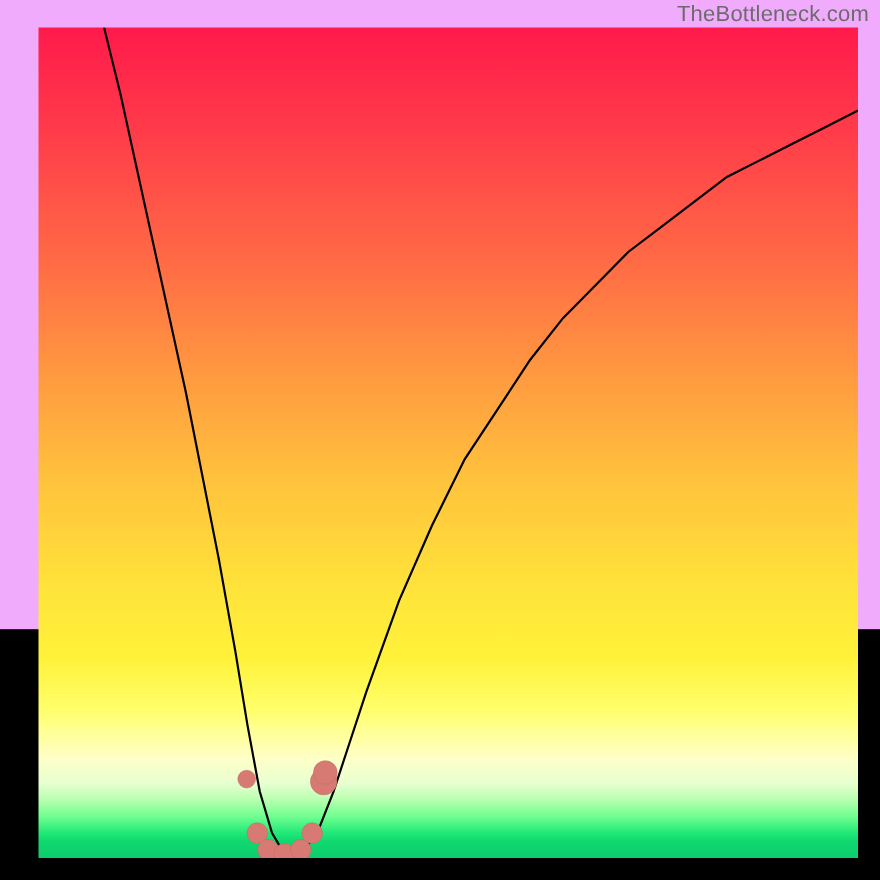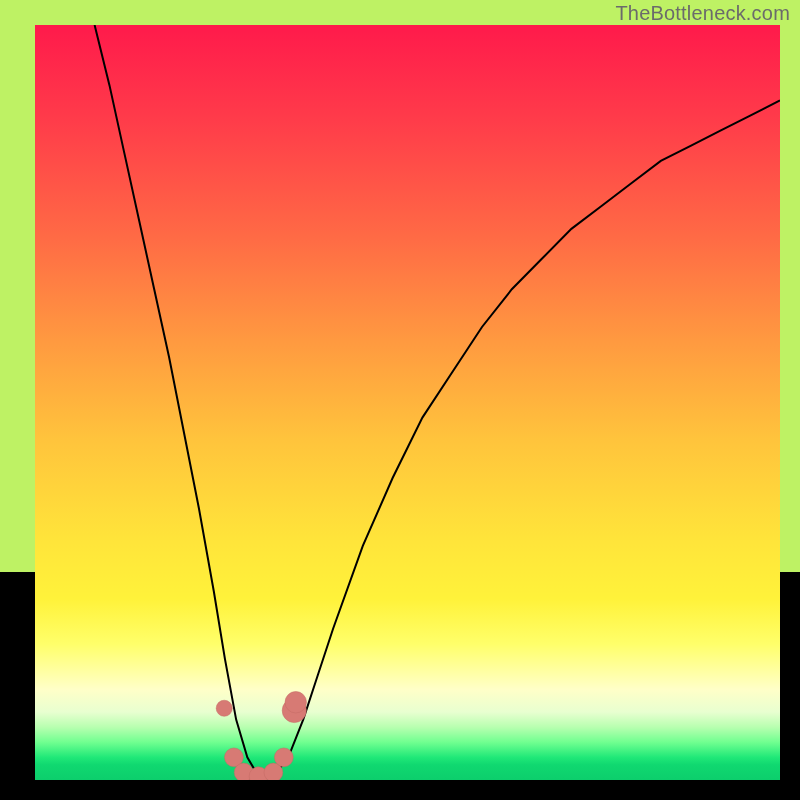--- a/index.html
+++ b/index.html
@@ -10,21 +10,21 @@
     overflow: hidden;
     background: #000;
     font-family: Arial, Helvetica, sans-serif;
   }
   .frame {
     position: absolute;
     left: 0;
     top: 0;
     width: 800px;
     height: 572px;
-    background: #bef264;
+    background: #f0abfc;
   }
   .plot {
     position: absolute;
     left: 35px;
     top: 25px;
     width: 745px;
     height: 755px;
     background: linear-gradient(
       to bottom,
       #ff1a4b 0%,

